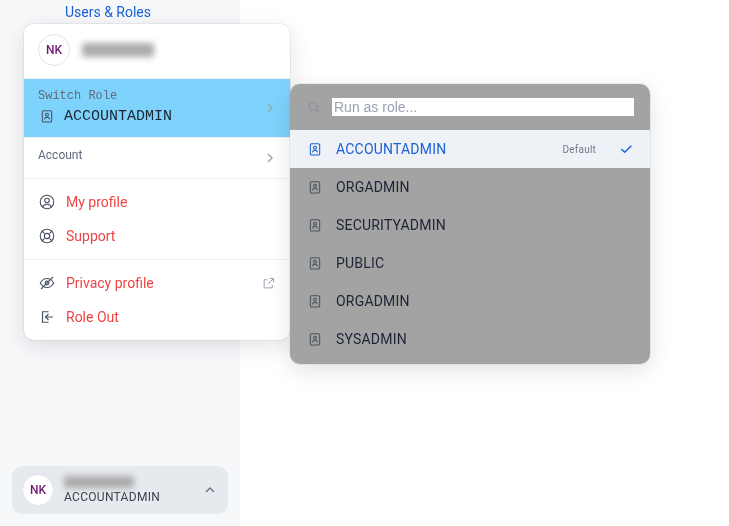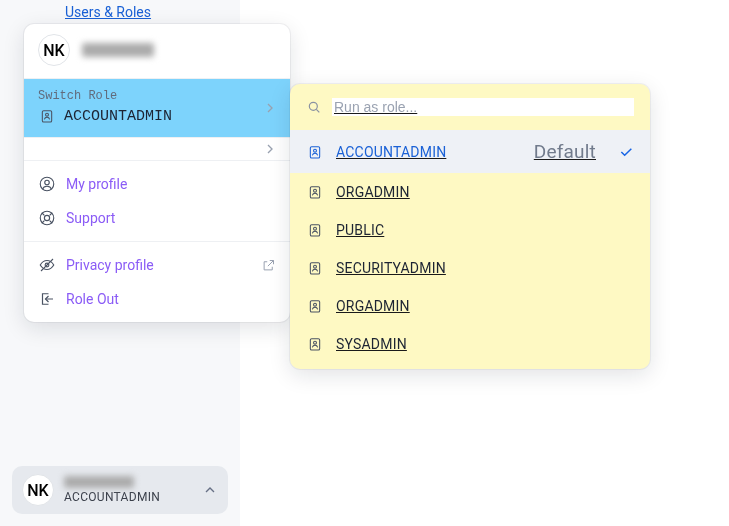--- a/index.html
+++ b/index.html
@@ -12,21 +12,20 @@
     color: #1a1a1a;
     overflow: hidden;
     position: relative;
   }
 
   
   .bg-link {
     position: absolute;
     top: 4px; left: 65px;
     color: #1a61d6;
-    text-decoration: underline;
     font-size: 14px;
   }
   .left-rail-bg {
     position: absolute;
     left: 0; top: 0;
     width: 240px; height: 526px;
     background: #f7f8fa;
   }
 
   
@@ -41,23 +40,23 @@
     padding: 8px 10px;
     gap: 10px;
   }
   .avatar {
     width: 32px; height: 32px;
     border-radius: 50%;
     background: #fff;
     display: flex;
     align-items: center;
     justify-content: center;
-    font-size: 16px;
+    font-size: 12px;
     font-weight: 500;
-    color: #000000;
+    color: #701a75;
     flex-shrink: 0;
     border: 1px solid #e1e4e8;
   }
   .user-chip .info {
     flex: 1;
     min-width: 0;
   }
   .blur-line {
     height: 12px;
     background: #ababab;
@@ -147,40 +146,39 @@
 
   .panel .menu {
     padding: 6px 0;
   }
   .menu-item {
     display: flex;
     align-items: center;
     gap: 10px;
     padding: 8px 14px;
     cursor: pointer;
-    color: #8b5cf6;
+    color: #ef4444;
     position: relative;
   }
   .menu-item .ext {
     position: absolute;
     right: 14px;
     color: #99a1b0;
   }
 
   
   .role-panel {
     position: absolute;
     left: 290px; top: 84px;
     width: 360px;
-    background: #fef9c3;
+    background: #a3a3a3;
     border-radius: 10px;
     box-shadow: 0 6px 22px rgba(16,24,40,.12), 0 0 0 1px rgba(16,24,40,.05);
     overflow: hidden;
     font-size: 14px;
-    text-decoration: underline;
   }
   .role-panel .search {
     display: flex;
     align-items: center;
     gap: 10px;
     padding: 14px 16px;
     color: #8a92a2;
   }
   .role-panel .search input {
     border: none;
@@ -202,21 +200,21 @@
     color: #1d2433;
     letter-spacing: .2px;
   }
   .role-item.selected {
     background: #eef1f6;
     color: #1a61d6;
   }
   .role-item.selected .icon-slot { color: #1a61d6; }
   .role-item .default-tag {
     margin-left: auto;
-    font-size: 19px;
+    font-size: 10px;
     color: #717b8c;
   }
   .role-item .check {
     color: #1664e5;
     margin-left: 10px;
   }
 
   svg { display: block; }
 </style>
 </head>
@@ -251,20 +249,21 @@
       <span class="chev-right">
         <svg viewBox="0 0 24 24" width="16" height="16" fill="none" stroke="currentColor" stroke-width="2">
             <path d="M9 6l6 6-6 6"></path>
           </svg>
       </span>
     </div>
   </div>
 
   <div class="section">
     <div class="labeled-row">
+      <div class="small-label">Account</div>
       <span class="chev-right">
         <svg viewBox="0 0 24 24" width="16" height="16" fill="none" stroke="currentColor" stroke-width="2">
             <path d="M9 6l6 6-6 6"></path>
           </svg>
       </span>
     </div>
   </div>
 
   <div class="section">
     <div class="menu">
@@ -363,31 +362,31 @@
         <span>ORGADMIN</span>
       </div>
       <div class="role-item">
         <span class="icon-slot">
           <svg viewBox="0 0 24 24" width="16" height="16" fill="none" stroke="currentColor" stroke-width="1.6">
             <rect x="5" y="4" width="14" height="17" rx="2"></rect>
             <circle cx="12" cy="10" r="2.2"></circle>
             <path d="M8 17c.6-2 2-3 4-3s3.4 1 4 3"></path>
           </svg>
         </span>
+        <span>SECURITYADMIN</span>
+      </div>
+      <div class="role-item">
+        <span class="icon-slot">
+          <svg viewBox="0 0 24 24" width="16" height="16" fill="none" stroke="currentColor" stroke-width="1.6">
+            <rect x="5" y="4" width="14" height="17" rx="2"></rect>
+            <circle cx="12" cy="10" r="2.2"></circle>
+            <path d="M8 17c.6-2 2-3 4-3s3.4 1 4 3"></path>
+          </svg>
+        </span>
         <span>PUBLIC</span>
-      </div>
-      <div class="role-item">
-        <span class="icon-slot">
-          <svg viewBox="0 0 24 24" width="16" height="16" fill="none" stroke="currentColor" stroke-width="1.6">
-            <rect x="5" y="4" width="14" height="17" rx="2"></rect>
-            <circle cx="12" cy="10" r="2.2"></circle>
-            <path d="M8 17c.6-2 2-3 4-3s3.4 1 4 3"></path>
-          </svg>
-        </span>
-        <span>SECURITYADMIN</span>
       </div>
       <div class="role-item">
         <span class="icon-slot">
           <svg viewBox="0 0 24 24" width="16" height="16" fill="none" stroke="currentColor" stroke-width="1.6">
             <rect x="5" y="4" width="14" height="17" rx="2"></rect>
             <circle cx="12" cy="10" r="2.2"></circle>
             <path d="M8 17c.6-2 2-3 4-3s3.4 1 4 3"></path>
           </svg>
         </span>
         <span>ORGADMIN</span>

